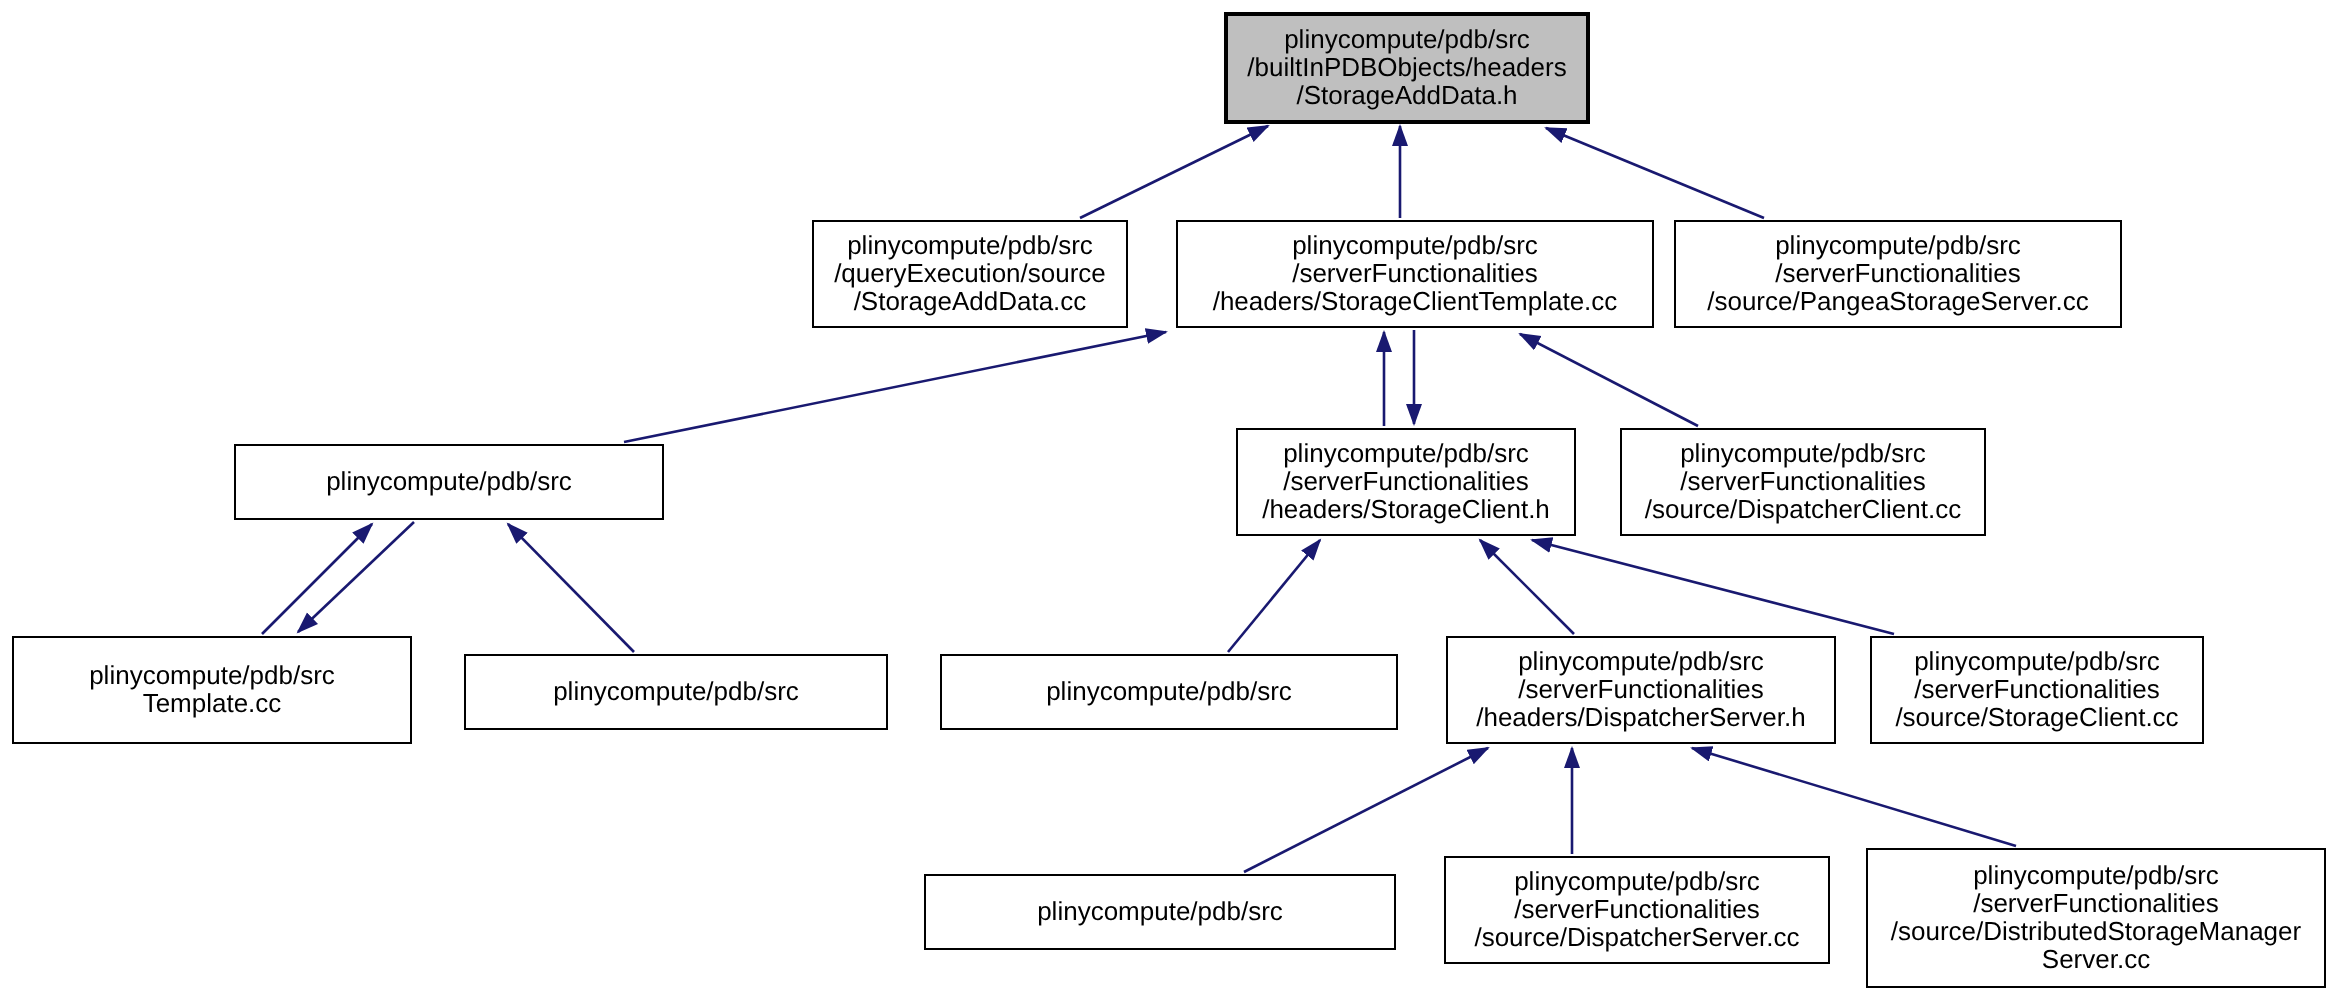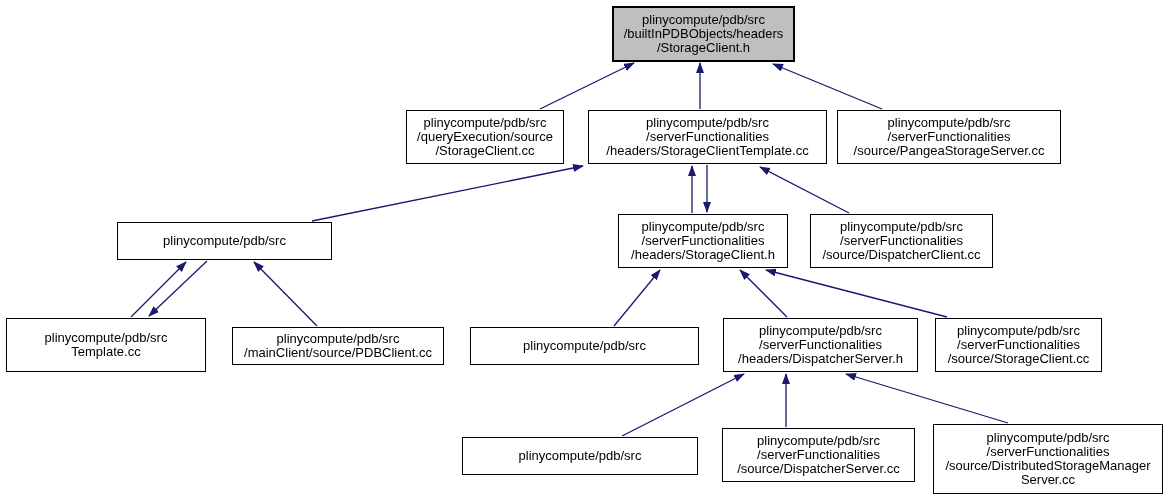--- a/index.html
+++ b/index.html
@@ -73,26 +73,26 @@
         <line x1="947" y1="317" x2="766" y2="270" stroke="#191970" stroke-width="1.3" marker-end="url(#arrowhead)"></line>
         <line x1="622" y1="436" x2="744" y2="374" stroke="#191970" stroke-width="1.3" marker-end="url(#arrowhead)"></line>
         <line x1="786" y1="427" x2="786" y2="374" stroke="#191970" stroke-width="1.3" marker-end="url(#arrowhead)"></line>
         <line x1="1008" y1="423" x2="846" y2="374" stroke="#191970" stroke-width="1.3" marker-end="url(#arrowhead)"></line>
       </g>
   </svg>
   <div id="nodes-layer">
       <div class="node node--main" style="left: 612px; top: 6px; width: 183px; height: 56px; border-color: rgb(0, 0, 0); background: rgb(191, 191, 191);">
         <span class="node-line">plinycompute/pdb/src</span>
         <span class="node-line">/builtInPDBObjects/headers</span>
-        <span class="node-line">/StorageClient.h</span>
+        <span class="node-line">/StorageAddData.h</span>
       </div>
       <div class="node" style="left: 406px; top: 110px; width: 158px; height: 54px; border-color: rgb(0, 0, 0);">
         <span class="node-line">plinycompute/pdb/src</span>
         <span class="node-line">/queryExecution/source</span>
-        <span class="node-line">/StorageClient.cc</span>
+        <span class="node-line">/StorageAddData.cc</span>
       </div>
       <div class="node" style="left: 588px; top: 110px; width: 239px; height: 54px; border-color: rgb(0, 0, 0);">
         <span class="node-line">plinycompute/pdb/src</span>
         <span class="node-line">/serverFunctionalities</span>
         <span class="node-line">/headers/StorageClientTemplate.cc</span>
       </div>
       <div class="node" style="left: 837px; top: 110px; width: 224px; height: 54px; border-color: rgb(0, 0, 0);">
         <span class="node-line">plinycompute/pdb/src</span>
         <span class="node-line">/serverFunctionalities</span>
         <span class="node-line">/source/PangeaStorageServer.cc</span>
@@ -109,21 +109,20 @@
         <span class="node-line">plinycompute/pdb/src</span>
         <span class="node-line">/serverFunctionalities</span>
         <span class="node-line">/source/DispatcherClient.cc</span>
       </div>
       <div class="node" style="left: 6px; top: 318px; width: 200px; height: 54px; border-color: rgb(0, 0, 0);">
         <span class="node-line">plinycompute/pdb/src</span>
         <span class="node-line">Template.cc</span>
       </div>
       <div class="node" style="left: 232px; top: 327px; width: 212px; height: 38px; border-color: rgb(0, 0, 0);">
         <span class="node-line">plinycompute/pdb/src</span>
-        <span class="node-line">/mainClient/source/PDBClient.cc</span>
       </div>
       <div class="node" style="left: 470px; top: 327px; width: 229px; height: 38px; border-color: rgb(0, 0, 0);">
         <span class="node-line">plinycompute/pdb/src</span>
       </div>
       <div class="node" style="left: 723px; top: 318px; width: 195px; height: 54px; border-color: rgb(0, 0, 0);">
         <span class="node-line">plinycompute/pdb/src</span>
         <span class="node-line">/serverFunctionalities</span>
         <span class="node-line">/headers/DispatcherServer.h</span>
       </div>
       <div class="node" style="left: 935px; top: 318px; width: 167px; height: 54px; border-color: rgb(0, 0, 0);">

